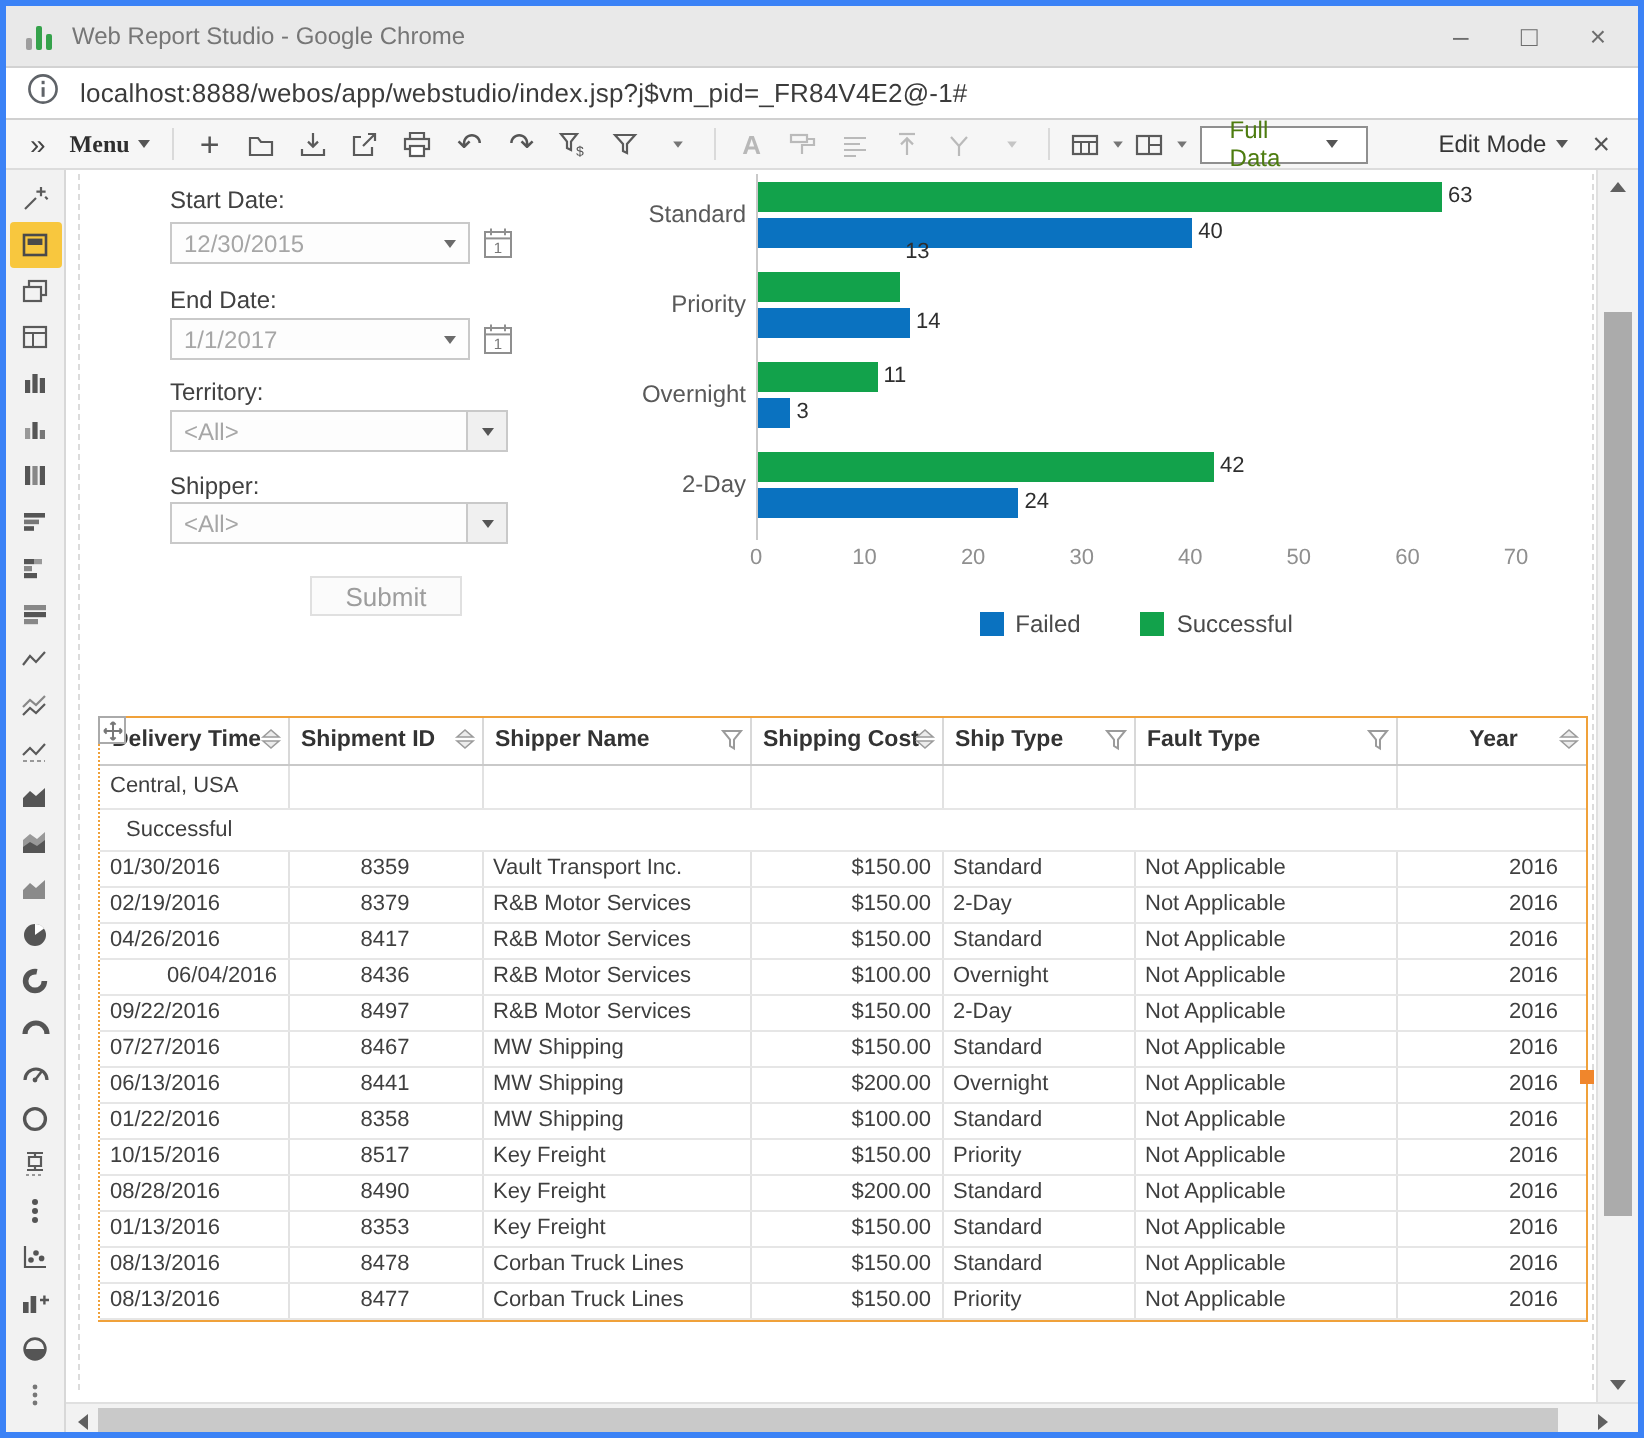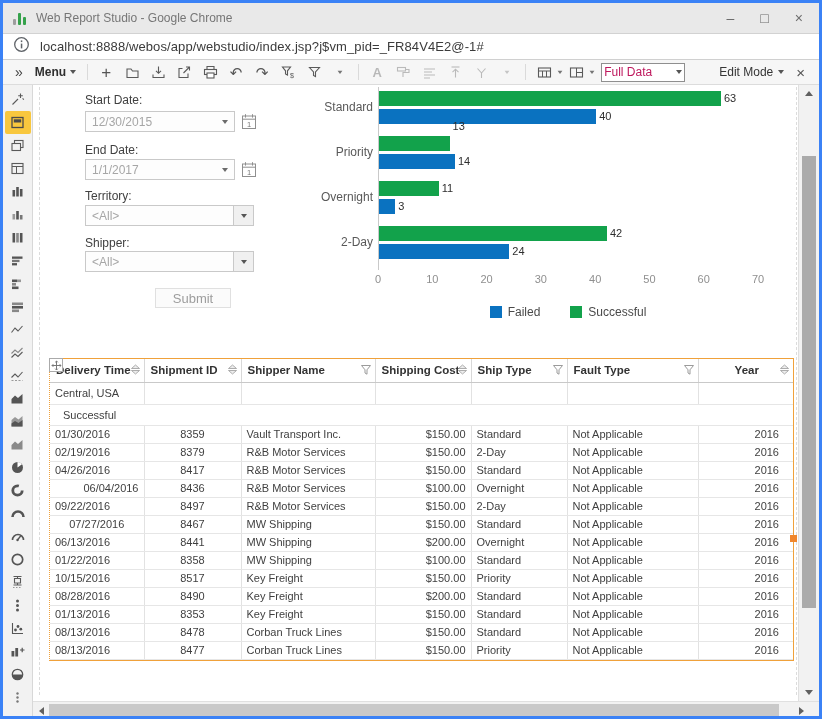--- a/index.html
+++ b/index.html
@@ -18,29 +18,29 @@
   .winctl{display:flex;gap:26px;color:#6d6d6d;font-size:14px;margin-right:6px;}
   .winctl span{cursor:default;line-height:14px;}
 
   
   .urlbar{height:26px;background:#fff;border-bottom:1px solid #d0d0d0;display:flex;align-items:center;padding:0 10px;}
   .urlbar .url{font-size:13px;color:#3b3b3b;margin-left:10px;letter-spacing:.1px;}
 
   
   .toolbar{height:25px;background:#f6f6f6;border-bottom:1px solid #dcdcdc;display:flex;align-items:center;padding:0 6px;font-size:12px;color:#3a3a3a;}
   .tb-exp{font-size:14px;color:#444;padding:0 6px;}
-  .menu{display:inline-flex;align-items:center;gap:4px;font-weight:bold;color:#2f2f2f;padding:0 6px;}
+  .menu{display:inline-flex;align-items:center;gap:4px;font-weight:bold;color:#2f2f2f;padding:0 6px;font-family:Liberation Serif, serif;}
   .sep{width:1px;height:16px;background:#dadada;margin:0 5px;}
   .tb-group{display:inline-flex;align-items:center;}
   .tbi{display:inline-flex;align-items:center;justify-content:center;width:26px;height:21px;color:#555;}
   .tbi .tg{font-size:15px;line-height:15px;color:#555;}
   .tb-group.dis .tbi{opacity:.38;}
   .tri{display:inline-block;width:0;height:0;border:3px solid transparent;border-top:4px solid #555;margin-top:3px;}
   .tinytri{transform:scale(.8);opacity:.8;}
-  .dataselect{display:inline-flex;align-items:center;justify-content:space-between;width:84px;height:19px;border:1px solid #8f8f8f;background:#fff;padding:0 2px;margin-left:6px;font-size:12px;color:#be185d;}
+  .dataselect{display:inline-flex;align-items:center;justify-content:space-between;width:84px;height:19px;border:1px solid #8f8f8f;background:#fff;padding:0 14px;margin-left:6px;font-size:12px;color:#4d7c0f;}
   .tb-spacer{flex:1;}
   .editmode{display:inline-flex;align-items:center;gap:5px;color:#353535;padding:0 8px;}
   .tb-close{font-size:15px;color:#555;padding:0 8px 0 4px;}
 
   
   .main{display:flex;height:634px;}
   .side{width:30px;background:#f2f2f2;border-right:1px solid #d8d8d8;display:flex;flex-direction:column;align-items:center;padding-top:3px;}
   .side-item{width:26px;height:23px;display:flex;align-items:center;justify-content:center;}
   .side-item.active{background:#f8c73e;border-radius:2px;}
   .rightcol{flex:1;display:flex;flex-direction:column;}
@@ -605,21 +605,21 @@
                     <tr>
                       <td style="text-align: left;">09/22/2016</td>
                       <td style="text-align: center;">8497</td>
                       <td style="text-align: left;">R&amp;B Motor Services</td>
                       <td style="text-align: right;">$150.00</td>
                       <td style="text-align: left;">2-Day</td>
                       <td style="text-align: left;">Not Applicable</td>
                       <td style="text-align: right; padding-right: 14px;">2016</td>
                     </tr>
                     <tr>
-                      <td style="text-align: center;">07/27/2016</td>
+                      <td style="text-align: left;">07/27/2016</td>
                       <td style="text-align: center;">8467</td>
                       <td style="text-align: left;">MW Shipping</td>
                       <td style="text-align: right;">$150.00</td>
                       <td style="text-align: left;">Standard</td>
                       <td style="text-align: left;">Not Applicable</td>
                       <td style="text-align: right; padding-right: 14px;">2016</td>
                     </tr>
                     <tr>
                       <td style="text-align: left;">06/13/2016</td>
                       <td style="text-align: center;">8441</td>

